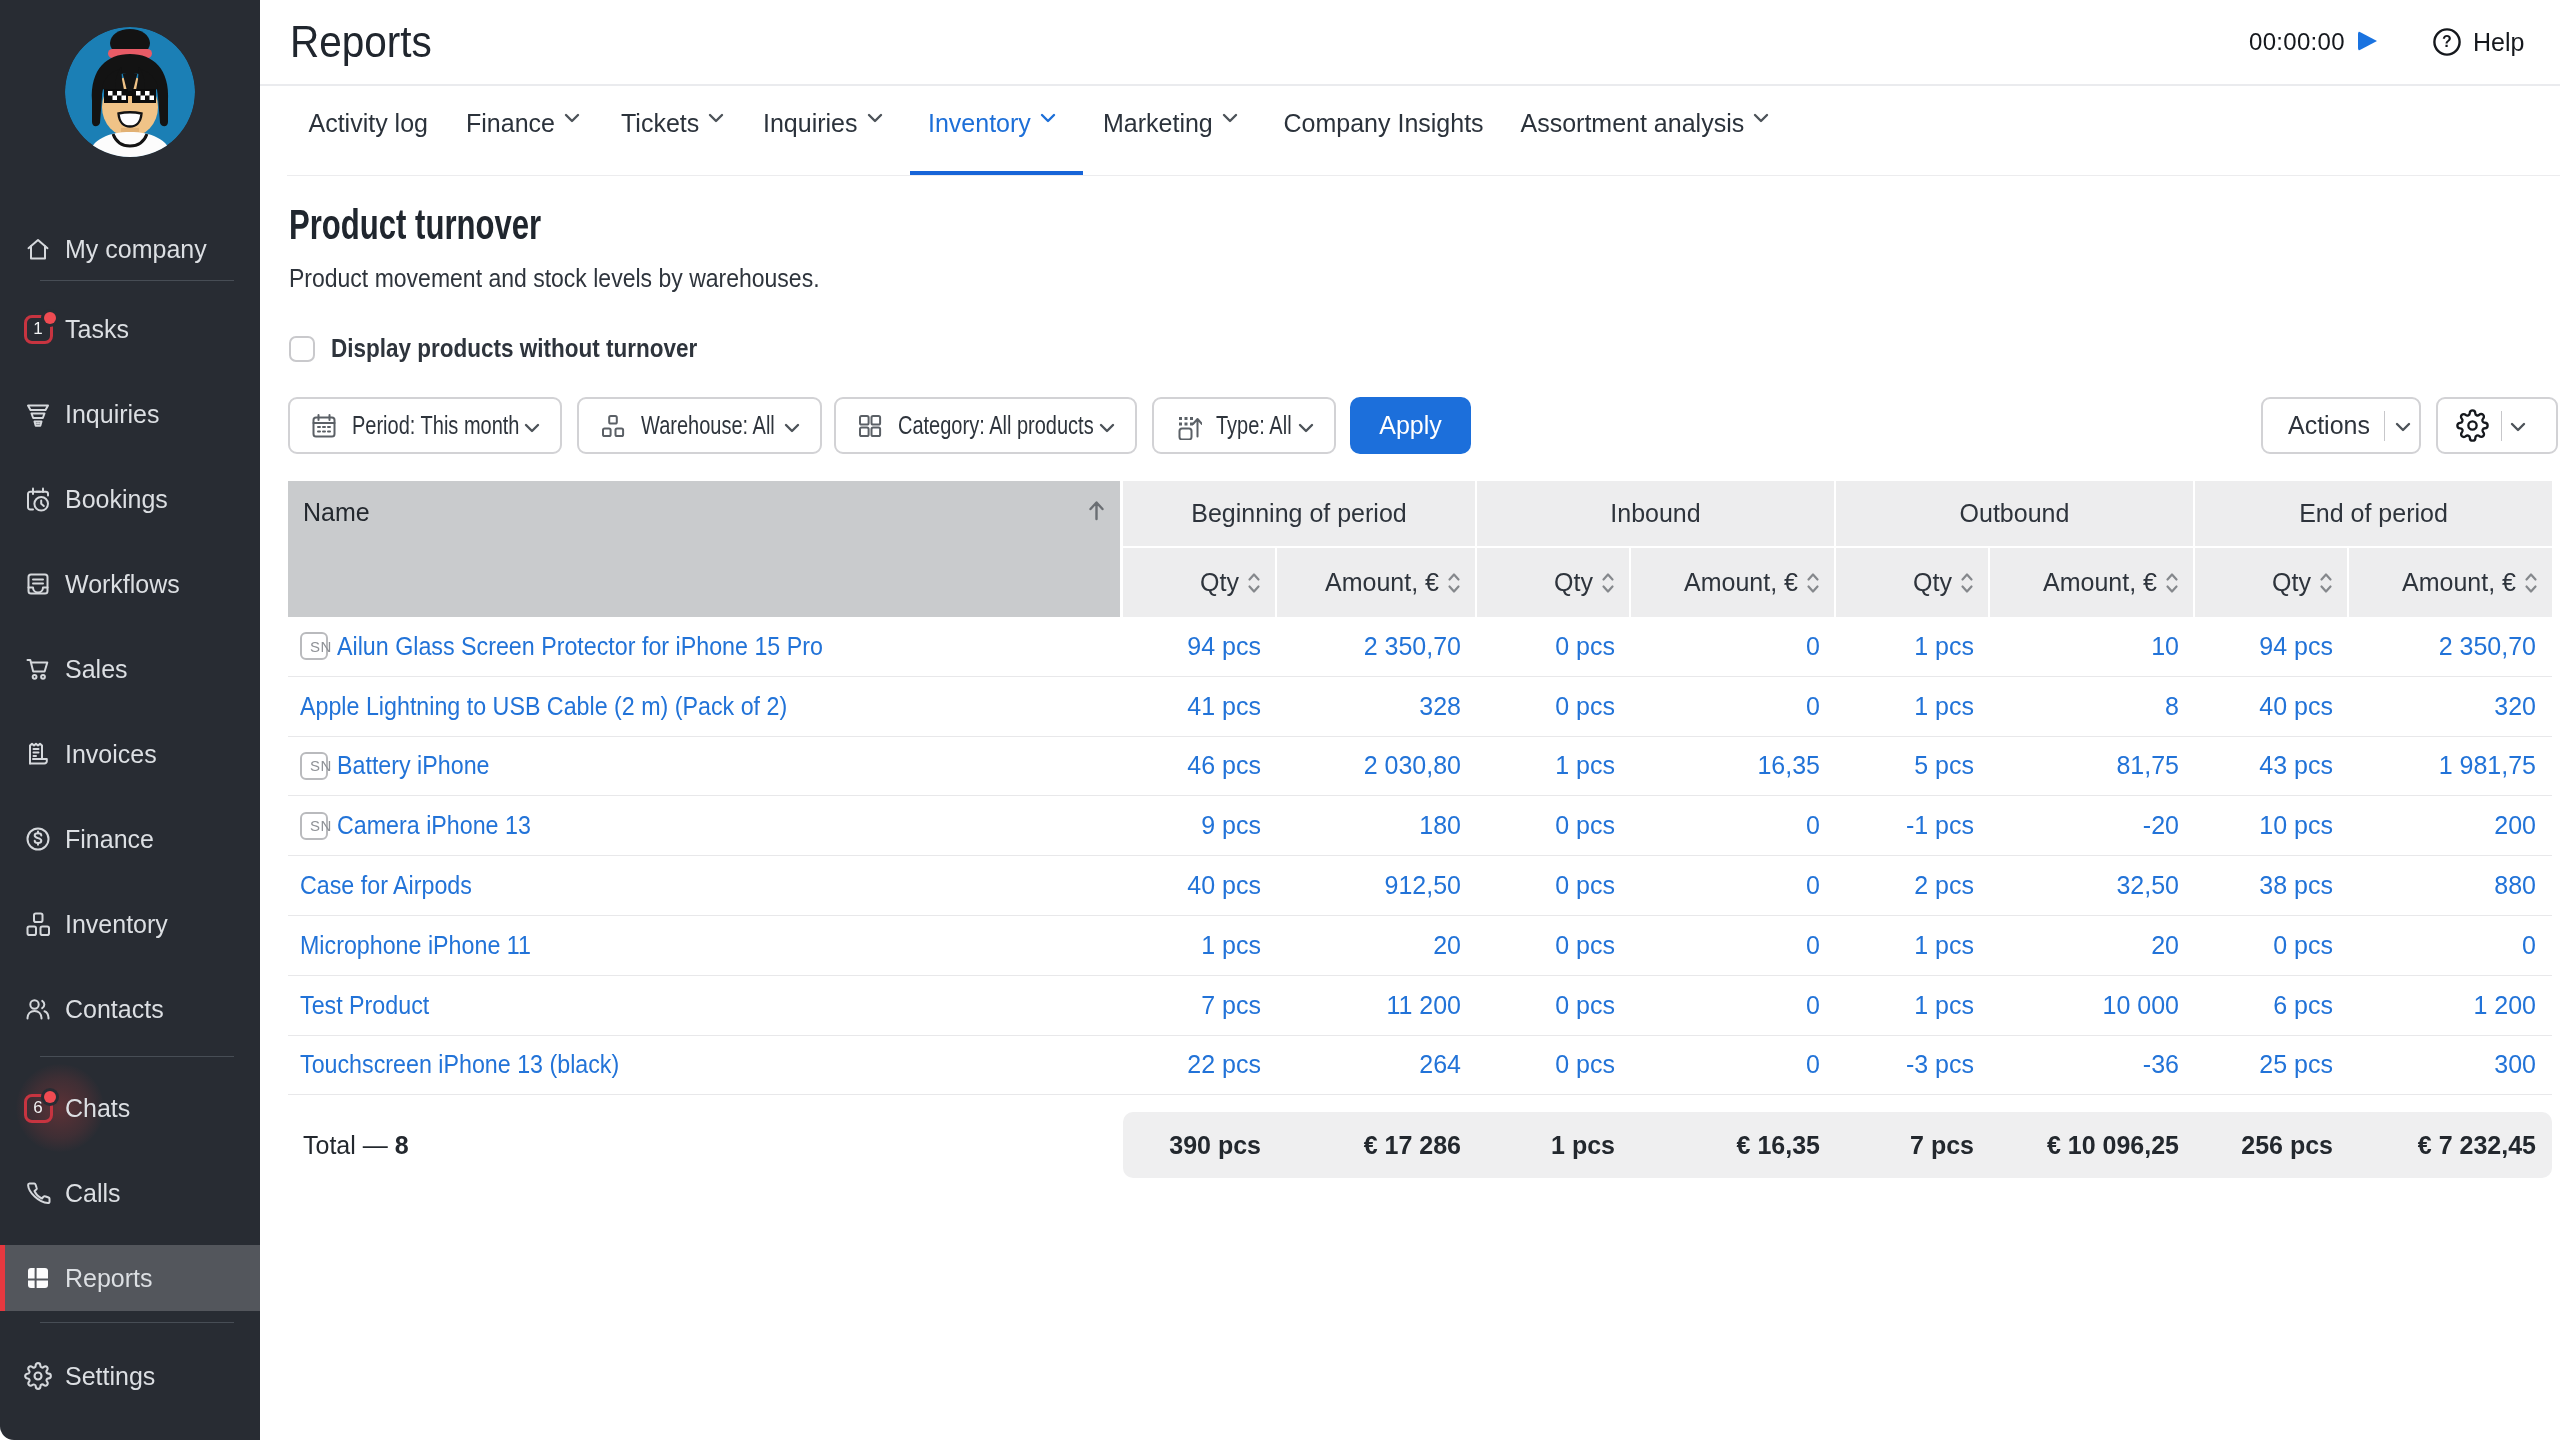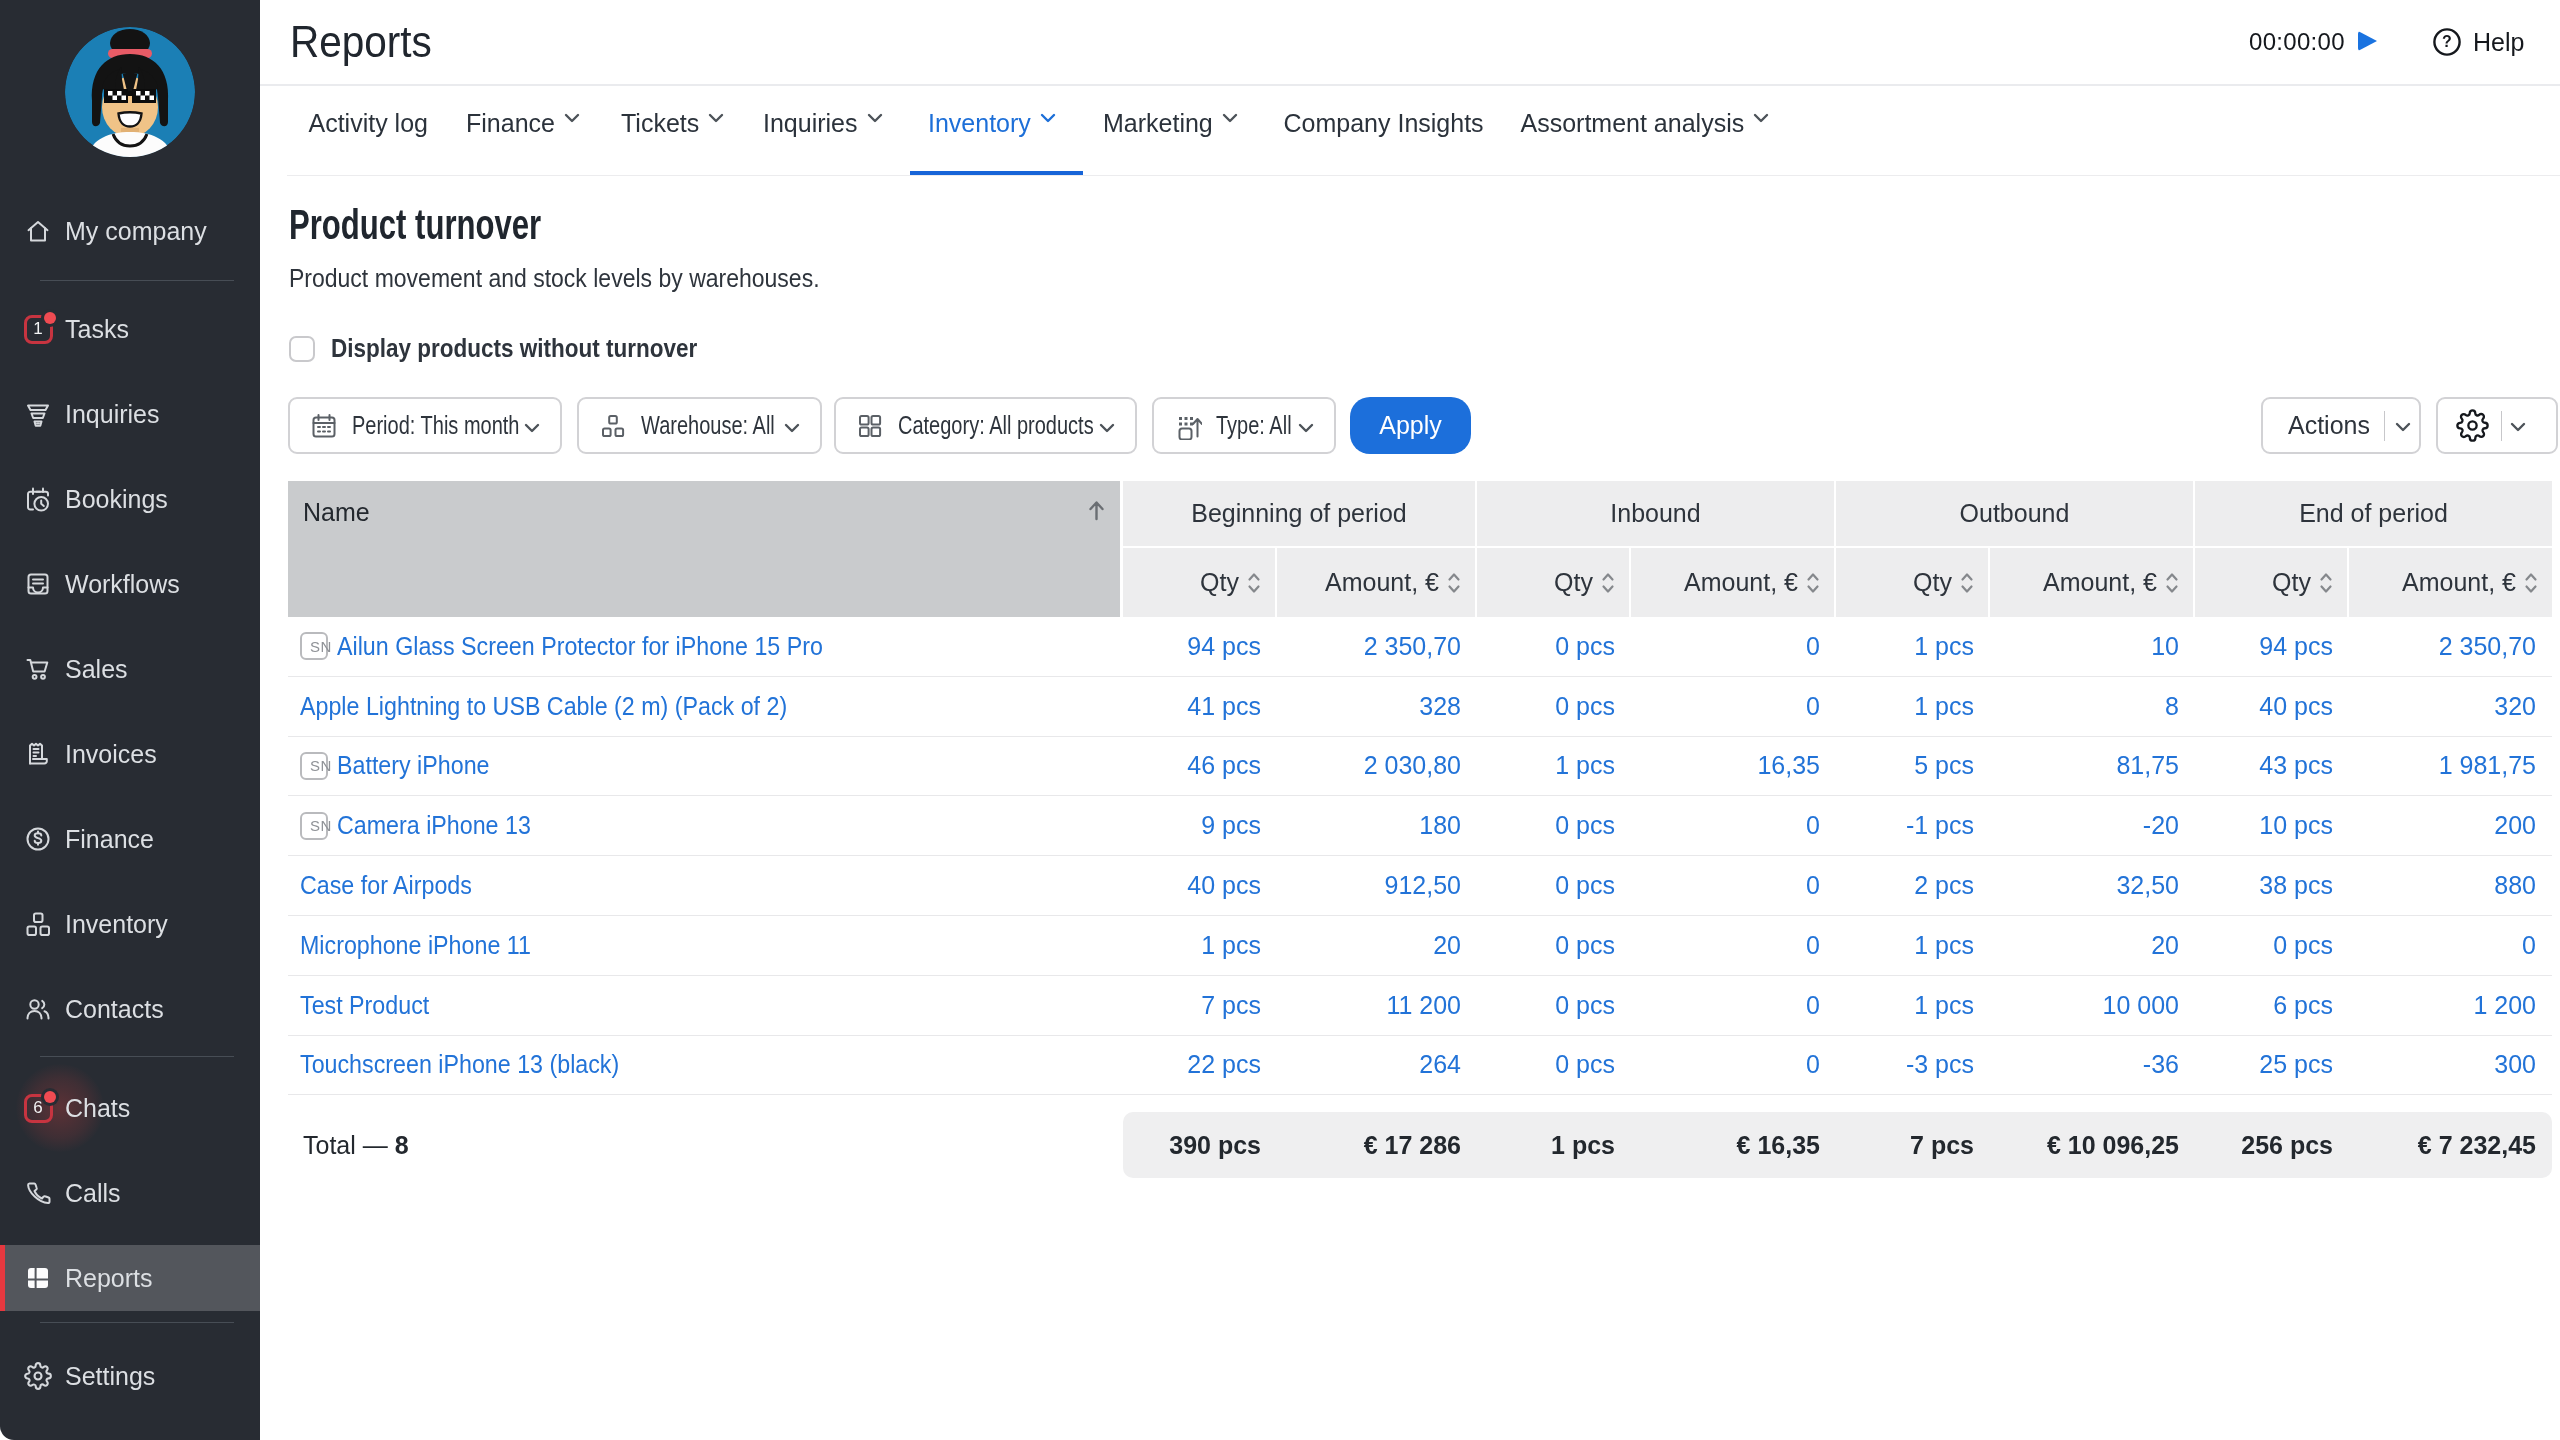--- a/index.html
+++ b/index.html
@@ -27,21 +27,21 @@
 #psub { position:absolute; left:29px; top:264px; font-size:25px; color:#2e343c; transform:scaleX(0.92); transform-origin:left top; white-space:nowrap; }
 #chkrow { position:absolute; left:29px; top:334px; display:flex; align-items:center; gap:16px; }
 #chkrow .box { width:26px; height:26px; border:2px solid #c9c9cc; border-radius:7px; background:#fff; }
 #chkrow .lbl { font-size:25px; font-weight:700; color:#2e343c; transform:scaleX(0.9); transform-origin:left center; white-space:nowrap; }
 .fbtn, .rbtn { position:absolute; top:397px; height:57px; border:2px solid #d2d2d5; border-radius:9px; background:#fff; display:flex; align-items:center; font-size:25px; color:#2e343c; }
 .fbtn .fic { margin-left:20px; margin-right:14px; display:flex; }
 .flab { display:inline-block; transform:scaleX(0.8); transform-origin:left center; white-space:nowrap; }
 .fbtn .fchev { position:absolute; right:20px; top:24px; display:flex; line-height:0; }
 .rbtn { }
 .vdiv { flex:0 0 1px; width:1px; height:30px; background:#c7c7ca; }
-#apply { position:absolute; left:1090px; top:397px; width:121px; height:57px; background:#1c6fdb; border-radius:20px; color:#fff; font-size:25px; display:flex; align-items:center; justify-content:center; }
+#apply { position:absolute; left:1090px; top:397px; width:121px; height:57px; background:#1c6fdb; border-radius:10px; color:#fff; font-size:25px; display:flex; align-items:center; justify-content:center; }
 #tbl { position:absolute; left:28px; top:481px; width:2264px; }
 .trow { display:grid; grid-template-columns:835px 154px 200px 154px 205px 154px 205px 154px 203px; }
 .ghead { height:67px; }
 .shead { height:69px; margin-top:0px; }
 .namespacer { }
 .hcell { background:#ededee; display:flex; align-items:center; justify-content:center; font-size:25px; color:#2e343c; border-right:2px solid #fff; margin-bottom:2px; }
 .hcell.last { border-right:none; }
 .scell { background:#ededee; display:flex; align-items:center; justify-content:flex-end; padding-right:14px; font-size:25px; color:#2e343c; gap:8px; border-right:2px solid #fff; }
 .scell.last { border-right:none; }
 #namehead { position:absolute; left:0; top:0; width:832px; height:136px; background:#c9cbcd; font-size:25px; color:#23282e; }
@@ -97,21 +97,21 @@
 <path d="M56 101 h18 v4 c-6 2 -12 2 -18 0 Z" fill="#e2b174"></path>
 <path d="M22 131 C26 112 44 105 65 105 C86 105 104 112 108 131 Z" fill="#fcfcfc"></path>
 <path d="M48 107 c3 8 9 12 17 12 c8 0 14 -4 17 -12" fill="none" stroke="#131313" stroke-width="3"></path>
 </g>
       </svg></div>
   <div class="sep" style="top:280px"></div>
   <div class="sep" style="top:1056px"></div>
   <div class="sep" style="top:1322px"></div>
   <div class="mactive"></div>
   <div class="glow"></div>
-<div class="mitem" style="top:209px">
+<div class="mitem" style="top:227px">
       <span class="mic">
         <svg width="28" height="28" viewBox="0 0 28 28">
           <path d="M4.5 13.2 L14 5 L23.5 13.2" stroke="#d5d8dc" stroke-width="2" fill="none" stroke-linecap="round" stroke-linejoin="round"></path>
           <path d="M7 11.2 V23.5 H21 V11.2" stroke="#d5d8dc" stroke-width="2" fill="none" stroke-linecap="round" stroke-linejoin="round"></path>
         </svg>
       </span>
       <span>My company</span>
     </div>
 <div class="mitem" style="top:307px">
       <span class="mic">

